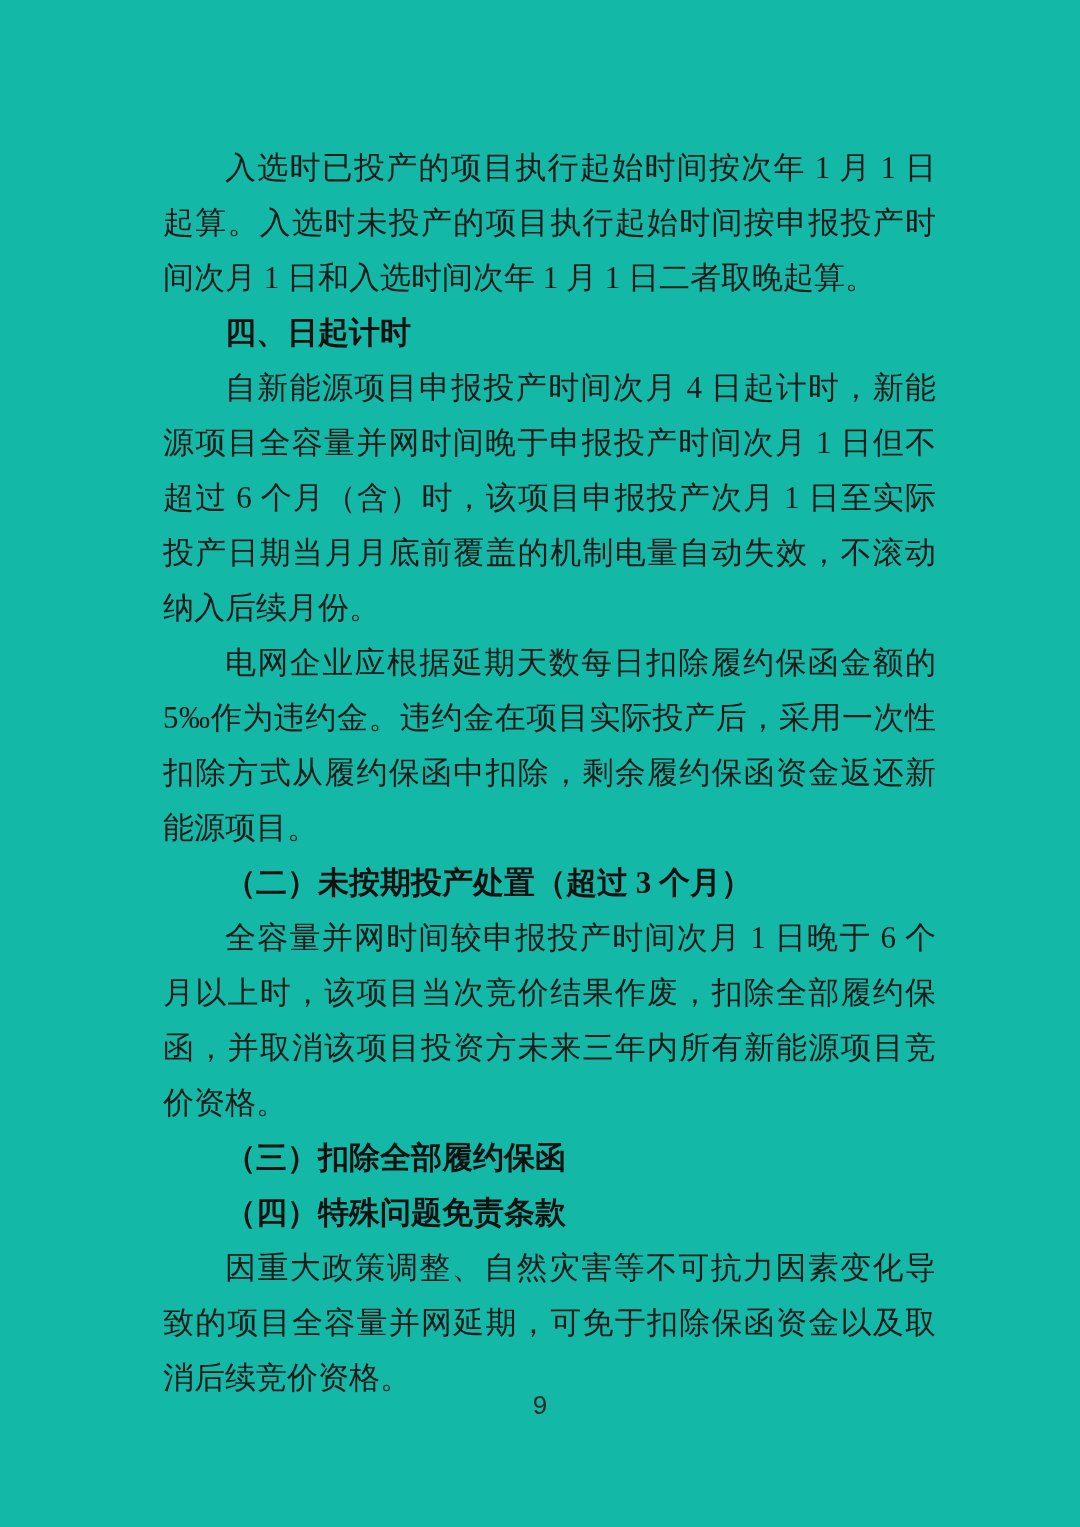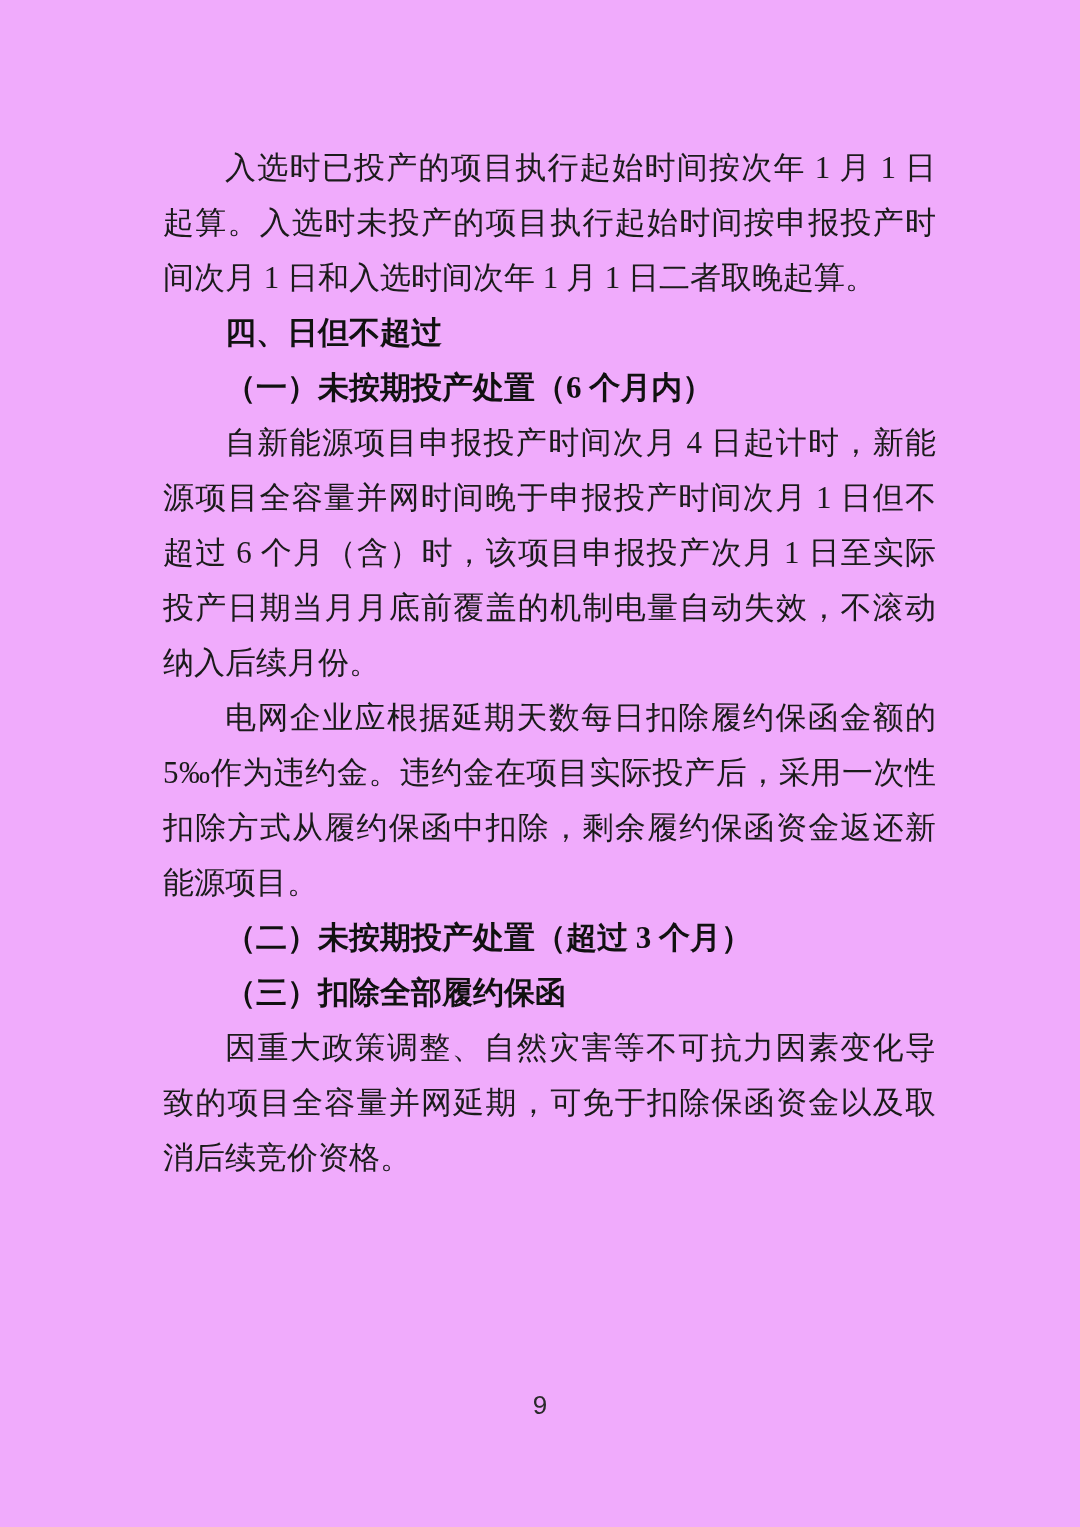--- a/index.html
+++ b/index.html
@@ -4,21 +4,21 @@
 <style>
   html, body {
     margin: 0;
     padding: 0;
     background: #ffffff;
   }
   .page {
     position: relative;
     width: 1080px;
     height: 1527px;
-    background: #f0abfc;
+    background: #14b8a6;
     overflow: hidden;
     font-family: "Liberation Serif", "DejaVu Serif", serif;
     color: #1b1b1b;
   }
   .content {
     position: absolute;
     left: 163px;
     top: 140px;
     width: 773px;
     font-size: 31px;
@@ -61,22 +61,23 @@
     font-family: "Liberation Sans", "DejaVu Sans", sans-serif;
     color: #2a2a2a;
   }
 </style>
 </head>
 <body>
 
 <div class="page">
   <div class="content">
     <p class="para">入选时已投产的项目执行起始时间按次年 1 月 1 日起算。入选时未投产的项目执行起始时间按申报投产时间次月 1 日和入选时间次年 1 月 1 日二者取晚起算。</p>
-    <p class="heading-1">四、日但不超过</p>
-    <p class="heading-2">（一）未按期投产处置（6 个月内）</p>
+    <p class="heading-1">四、日起计时</p>
     <p class="para">自新能源项目申报投产时间次月 4 日起计时，新能源项目全容量并网时间晚于申报投产时间次月 1 日但不超过 6 个月（含）时，该项目申报投产次月 1 日至实际投产日期当月月底前覆盖的机制电量自动失效，不滚动纳入后续月份。</p>
     <p class="para">电网企业应根据延期天数每日扣除履约保函金额的 5‰作为违约金。违约金在项目实际投产后，采用一次性扣除方式从履约保函中扣除，剩余履约保函资金返还新能源项目。</p>
     <p class="heading-2">（二）未按期投产处置（超过 3 个月）</p>
+    <p class="para">全容量并网时间较申报投产时间次月 1 日晚于 6 个月以上时，该项目当次竞价结果作废，扣除全部履约保函，并取消该项目投资方未来三年内所有新能源项目竞价资格。</p>
     <p class="heading-2">（三）扣除全部履约保函</p>
+    <p class="heading-2">（四）特殊问题免责条款</p>
     <p class="para">因重大政策调整、自然灾害等不可抗力因素变化导致的项目全容量并网延期，可免于扣除保函资金以及取消后续竞价资格。</p>
   </div>
   <div class="page-number">9</div>
 </div>
 
 </body></html>

